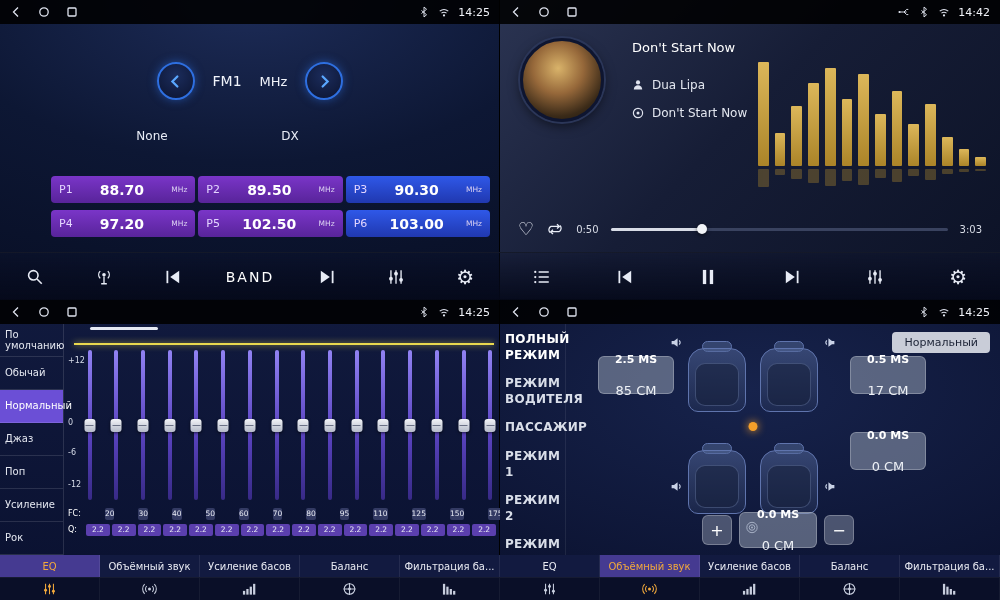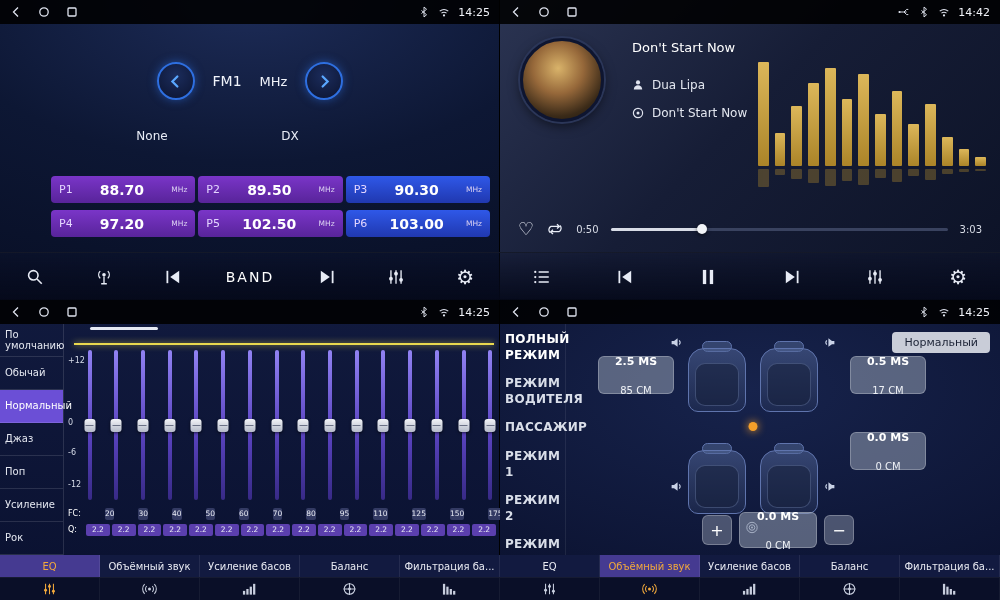--- a/index.html
+++ b/index.html
@@ -112,21 +112,21 @@
   .seat-fl { left:10px; top:16px; } .seat-fr { right:10px; top:16px; }
   .seat-rl { left:10px; top:118px; } .seat-rr { right:10px; top:118px; }
   .spk { position:absolute; width:13px; height:13px; color:#c9d2e6; }
   .spk svg { width:13px; height:13px; }
   .spk-tl { left:-8px; top:2px; } .spk-tr { right:-8px; top:2px; transform:scaleX(-1); }
   .spk-bl { left:-8px; top:146px; } .spk-br { right:-8px; top:146px; transform:scaleX(-1); }
   .spk-c { left:50%; transform:translateX(-50%); bottom:-4px; width:15px; height:15px; }
   .sf-dot { position:absolute; left:50%; top:90px; transform:translateX(-50%); width:9px; height:9px; border-radius:50%; background:#f49f2a; box-shadow:0 0 9px #f49f2a; }
   .delay-box { position:absolute; width:76px; height:38px; background:rgba(148,158,178,.55); border:1px solid rgba(255,255,255,.25); border-radius:6px; display:flex; flex-direction:column; align-items:center; justify-content:center; gap:17px; }
   .delay-ms { font-size:11px; font-weight:bold; color:#fff; }
-  .delay-cm { font-size:10px; color:#eef1f6; }
+  .delay-cm { font-size:13px; color:#eef1f6; }
   .pos-fl { left:98px; top:56px; } .pos-fr { left:350px; top:56px; }
   .pos-rl { left:98px; top:132px; } .pos-rr { left:350px; top:132px; }
   .sf-adjust { position:absolute; left:202px; top:212px; display:flex; align-items:center; gap:7px; }
   .adj-btn { width:30px; height:30px; background:rgba(148,158,178,.45); border:1px solid rgba(255,255,255,.25); border-radius:6px; display:flex; align-items:center; justify-content:center; font-size:16px; color:#fff; }
   .adj-value { width:78px; height:36px; position:static; }
 </style>
 </head>
 <body>
 
 <div class="screen">

